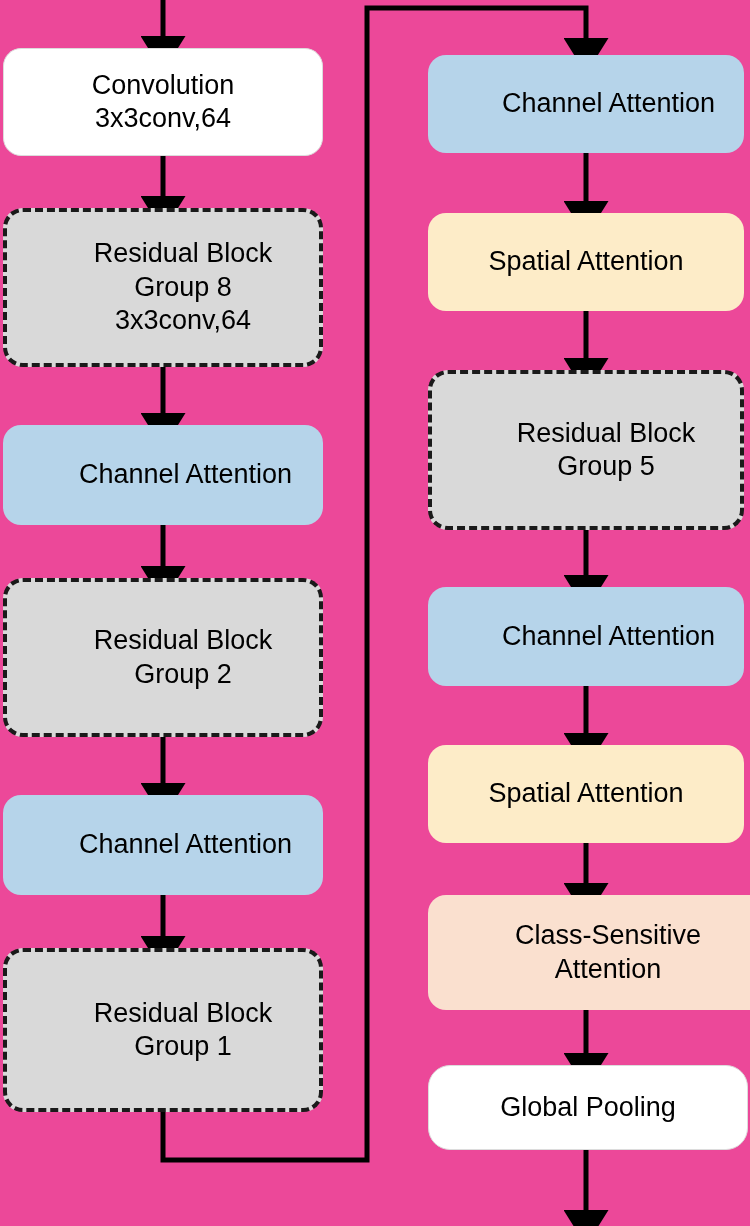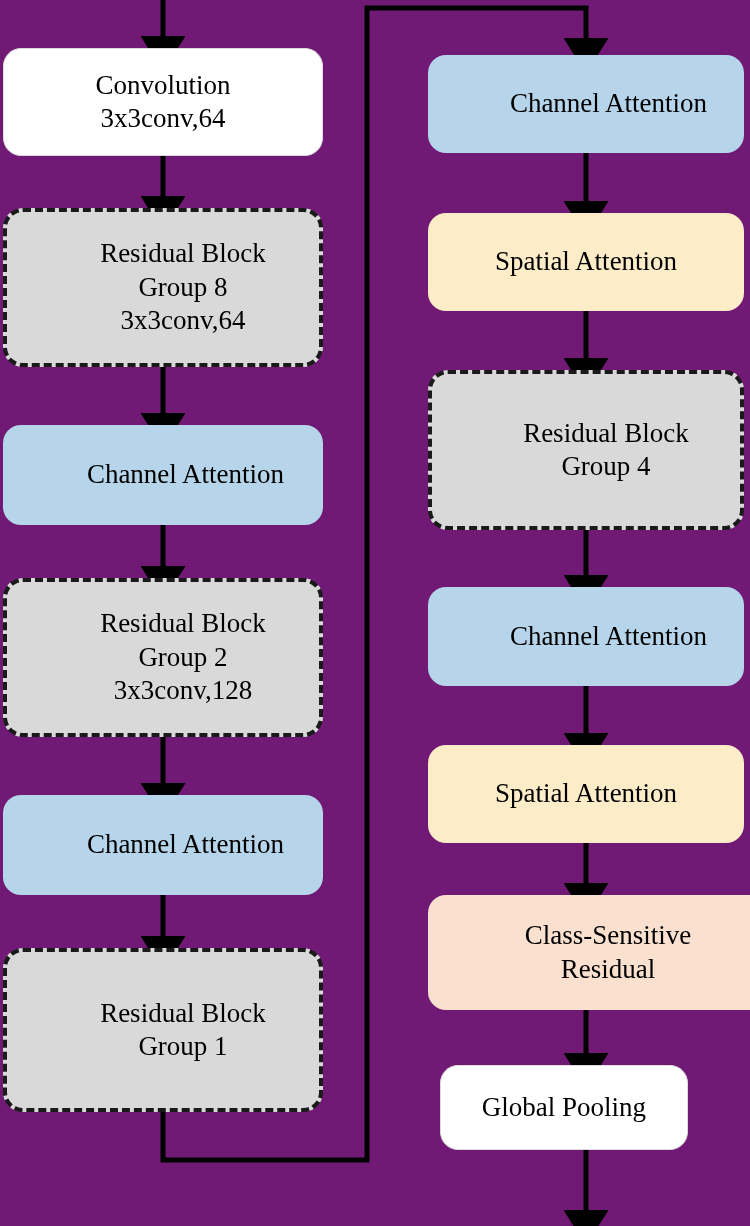--- a/index.html
+++ b/index.html
@@ -4,22 +4,22 @@
 <style>
   html, body {
     margin: 0;
     padding: 0;
     background: #ffffff;
   }
   #canvas {
     position: relative;
     width: 750px;
     height: 1226px;
-    background: #701a75;
-    font-family: Liberation Serif, serif;
+    background: #ec4899;
+    font-family: Liberation Sans, sans-serif;
     overflow: hidden;
   }
   .node {
     position: absolute;
     box-sizing: border-box;
     display: flex;
     flex-direction: column;
     align-items: center;
     justify-content: center;
     text-align: center;
@@ -104,21 +104,20 @@
     <span class="ln">3x3conv,64</span>
   </div>
 
   <div class="node blue" style="left:3px; top:425px; width:320px; height:100px;">
     <span class="ln">Channel Attention</span>
   </div>
 
   <div class="node dashed" style="left:3px; top:578px; width:320px; height:159px;">
     <span class="ln">Residual Block</span>
     <span class="ln">Group 2</span>
-    <span class="ln">3x3conv,128</span>
   </div>
 
   <div class="node blue" style="left:3px; top:795px; width:320px; height:100px;">
     <span class="ln">Channel Attention</span>
   </div>
 
   <div class="node dashed" style="left:3px; top:948px; width:320px; height:164px;">
     <span class="ln">Residual Block</span>
     <span class="ln">Group 1</span>
   </div>
@@ -126,33 +125,33 @@
   <div class="node blue" style="left:428px; top:55px; width:316px; height:98px;">
     <span class="ln">Channel Attention</span>
   </div>
 
   <div class="node yellow" style="left:428px; top:213px; width:316px; height:98px;">
     <span class="ln">Spatial Attention</span>
   </div>
 
   <div class="node dashed" style="left:428px; top:370px; width:316px; height:160px;">
     <span class="ln">Residual Block</span>
-    <span class="ln">Group 4</span>
+    <span class="ln">Group 5</span>
   </div>
 
   <div class="node blue" style="left:428px; top:587px; width:316px; height:99px;">
     <span class="ln">Channel Attention</span>
   </div>
 
   <div class="node yellow" style="left:428px; top:745px; width:316px; height:98px;">
     <span class="ln">Spatial Attention</span>
   </div>
 
   <div class="node peach" style="left:428px; top:895px; width:360px; height:115px;">
     <span class="ln">Class-Sensitive</span>
-    <span class="ln">Residual</span>
+    <span class="ln">Attention</span>
   </div>
 
-  <div class="node plain" style="left:440px; top:1065px; width:248px; height:85px;">
+  <div class="node plain" style="left:428px; top:1065px; width:320px; height:85px;border-radius:22px;">
     <span class="ln">Global Pooling</span>
   </div>
 
 </div>
 
 </body></html>

